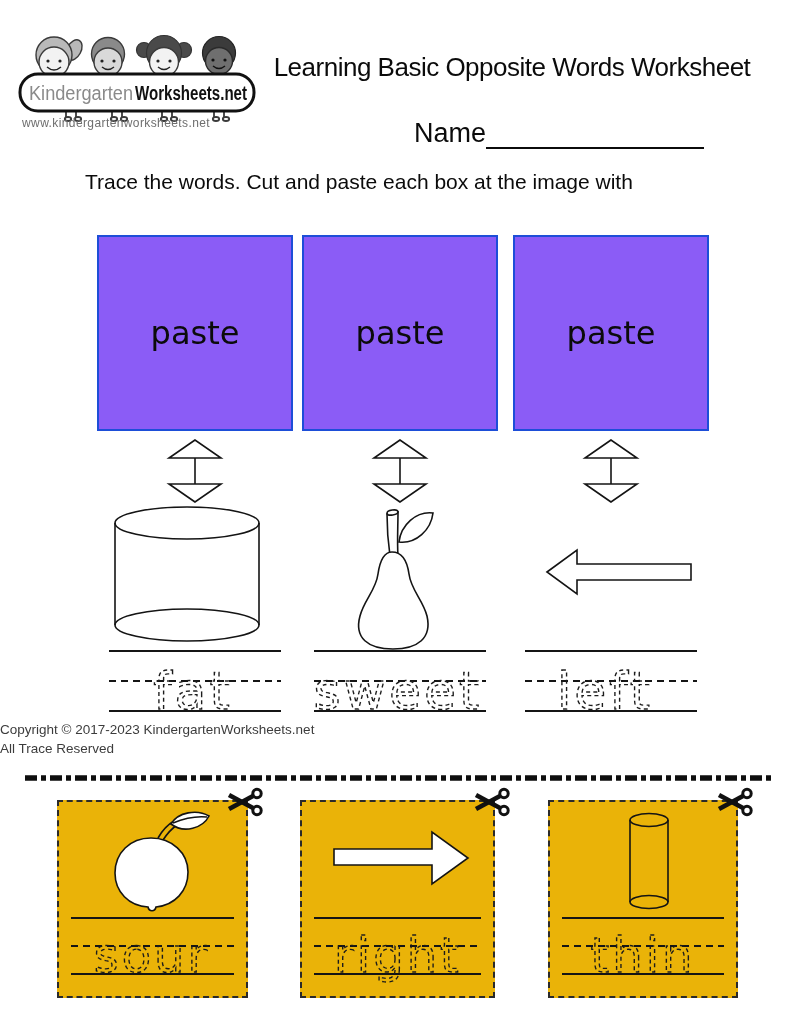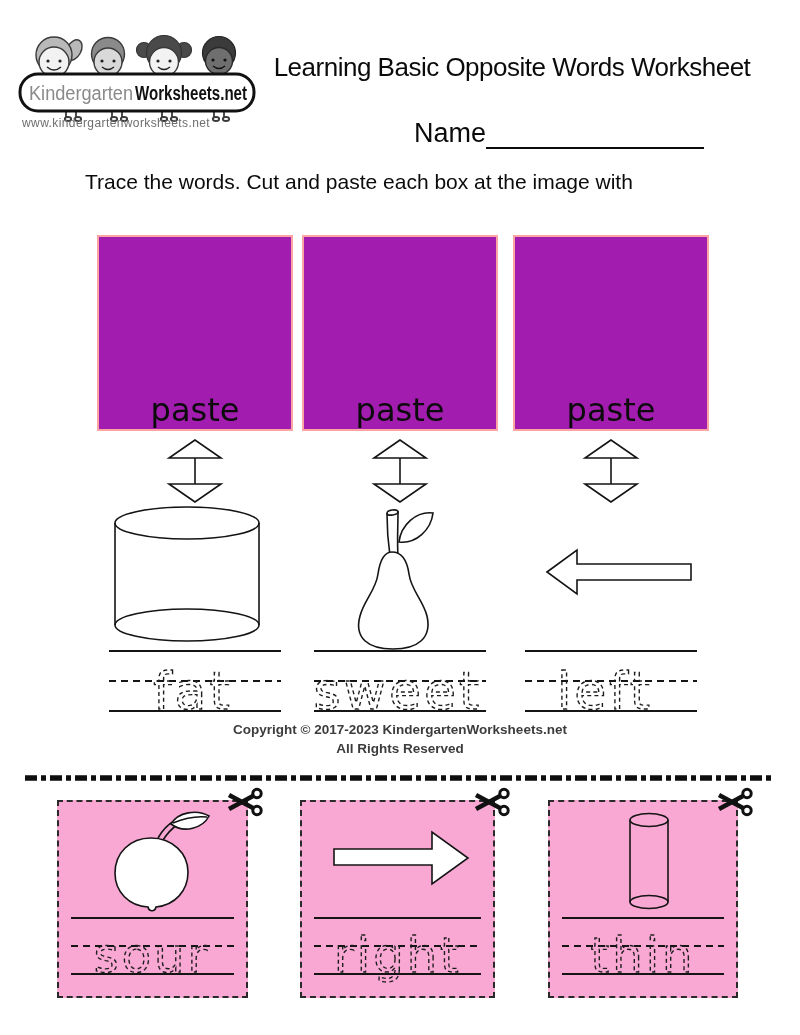--- a/index.html
+++ b/index.html
@@ -11,41 +11,41 @@
   
   .site-url{position:absolute;left:22px;top:116px;font-size:12px;color:#6e6e6e;letter-spacing:.4px;}
   .title{position:absolute;left:256px;top:52px;width:512px;margin:0;text-align:center;
          font-size:26px;font-weight:400;letter-spacing:-.5px;color:#0b0b0b;}
   .name-row{position:absolute;left:406px;top:118px;font-size:27px;color:#0b0b0b;display:flex;align-items:flex-end;margin-left:8px;}
   .name-line{display:inline-block;width:218px;height:26px;border-bottom:2px solid #0b0b0b;}
   .instructions{position:absolute;left:85px;top:168px;width:660px;font-size:21px;line-height:27px;color:#0b0b0b;}
 
   
   .c0{left:97px;} .c1{left:302px;} .c2{left:513px;}
-  .paste-box{position:absolute;top:235px;width:192px;height:192px;border:2px solid #fca5a5;
-             display:flex;align-items:flex-end;justify-content:center;background:#a21caf;}
+  .paste-box{position:absolute;top:235px;width:192px;height:192px;border:2px solid #1d4ed8;
+             display:flex;align-items:center;justify-content:center;background:#8b5cf6;}
   .paste-word{font-family:"DejaVu Sans",sans-serif;font-size:32px;color:#0b0b0b;}
   .updown{position:absolute;top:436px;width:196px;height:70px;}
   .img-svg{position:absolute;width:196px;}
   .trace-svg{position:absolute;top:643px;width:196px;height:80px;}
 
   .line-solid{stroke:#151515;stroke-width:2;}
   .line-dash{stroke:#151515;stroke-width:2;stroke-dasharray:7 5;}
   .outline{fill:#ffffff;stroke:#141414;stroke-width:1.6;}
   .wire{fill:none;stroke:#141414;stroke-width:1.6;}
   .trace{font-family:"DejaVu Sans",sans-serif;fill:none;stroke:#1c1c1c;stroke-width:1.4;
          stroke-dasharray:4 3.2;letter-spacing:3px;}
 
   
-  .copyright{position:absolute;left:0;top:720px;width:800px;text-align:center;color:#3c3c3c;
-             font-size:13.5px;line-height:19px;font-weight:bold;}
+  .copyright{position:absolute;left:0;top:720px;width:800px;text-align:left;color:#3c3c3c;
+             font-size:13.5px;line-height:19px;}
   .separator{position:absolute;left:0;top:772px;}
 
   
-  .cutout{position:absolute;top:800px;height:194px;border:2px dashed #2a2a2a;background:#f9a8d4;}
+  .cutout{position:absolute;top:800px;height:194px;border:2px dashed #2a2a2a;background:#eab308;}
   .cut0{left:57px;width:187px;} .cut1{left:300px;width:191px;} .cut2{left:548px;width:186px;}
   .scissors{position:absolute;top:-17px;right:-23px;}
   .cut-img{position:absolute;left:0;}
   .cut-trace{position:absolute;left:0;top:110px;}
 </style>
 </head>
 <body>
 
 <div class="page">
 
@@ -172,21 +172,21 @@
   </svg>
   <svg class="trace-svg c2" viewBox="0 0 196 80">
     <line class="line-solid" x1="12" y1="8" x2="184" y2="8"></line>
     <line class="line-dash" x1="12" y1="38" x2="184" y2="38"></line>
     <line class="line-solid" x1="12" y1="68" x2="184" y2="68"></line>
     <text class="trace" x="92" y="66" font-size="52" text-anchor="middle">left</text>
   </svg>
 
   <div class="copyright">
     <div>Copyright © 2017-2023 KindergartenWorksheets.net</div>
-    <div>All Rights Reserved</div>
+    <div>All Trace Reserved</div>
   </div>
 
   <svg class="separator" width="800" height="12" viewBox="0 0 800 12">
     <line x1="25" y1="6" x2="775" y2="6" stroke="#0e0e0e" stroke-width="5.5" stroke-dasharray="12 4 5 4"></line>
   </svg>
 
   <div class="cutout cut0">
     <svg class="scissors" width="44" height="34" viewBox="0 0 44 34">
       <line x1="28" y1="11" x2="4" y2="24" stroke="#111" stroke-width="4.6"></line>
       <line x1="28" y1="23" x2="4" y2="10" stroke="#111" stroke-width="4.6"></line>

